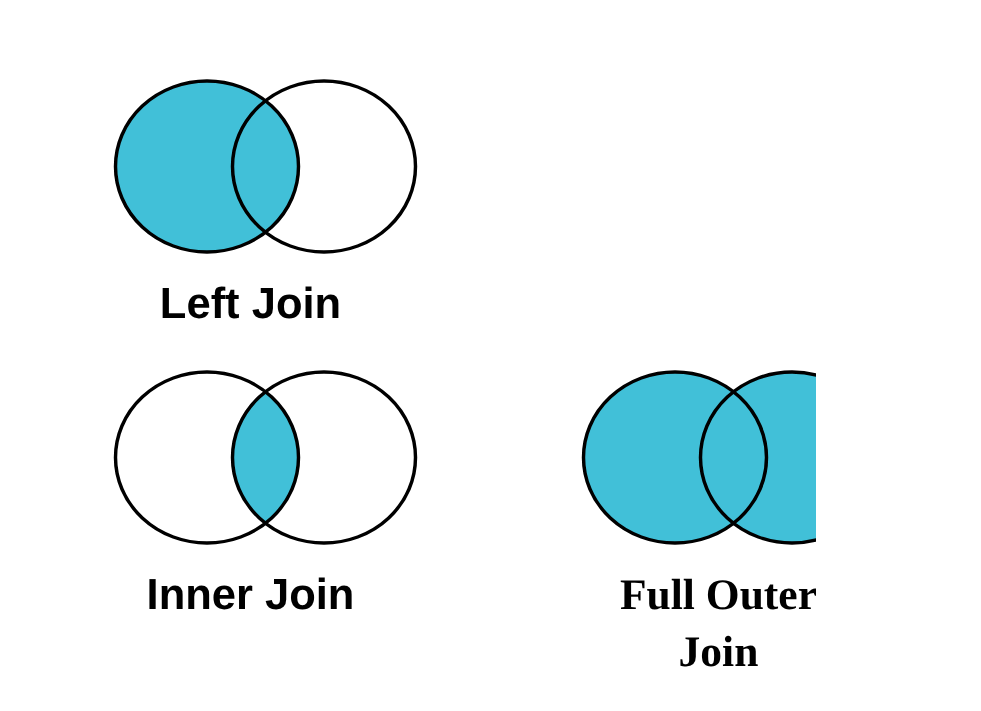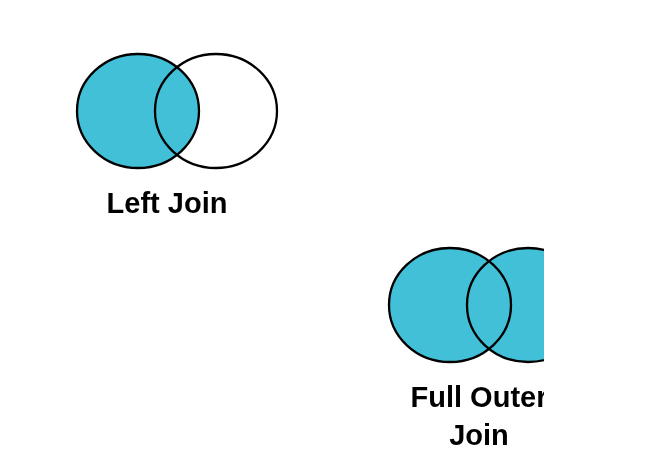--- a/index.html
+++ b/index.html
@@ -17,21 +17,21 @@
   }
   .quad {
     position: absolute;
     width: 204px;
     margin: 0;
     padding: 0;
   }
   .q1 { left: 75px;  top: 51px;  }
   .q2 { left: 387px; top: 51px;  }
   .q3 { left: 75px;  top: 245px; }
-  .q4 { left: 387px; top: 245px; }
+  .q4 { left: 387px; top: 245px; font-family: Liberation Serif, serif; }
   .venn {
     display: block;
     width: 204px;
     height: 120px;
   }
   .label {
     margin-top: 13px;
     text-align: center;
     font-weight: 700;
     font-size: 29px;
@@ -50,20 +50,33 @@
   <figure class="quad q1">
     <svg class="venn" viewBox="0 0 204 120" aria-hidden="true">
       <ellipse cx="63" cy="60" rx="61" ry="57" fill="#41C0D8"></ellipse>
       <ellipse cx="63" cy="60" rx="61" ry="57" fill="none" stroke-width="2.3" stroke="#000000"></ellipse>
       <ellipse cx="141" cy="60" rx="61" ry="57" fill="none" stroke-width="2.3" stroke="#000000"></ellipse>
     </svg>
     <figcaption class="label">Left Join</figcaption>
   </figure>
 
 
+  <figure class="quad q3">
+    <svg class="venn" viewBox="0 0 204 120" aria-hidden="true">
+      <defs>
+        <clipPath id="inner-clip">
+          <ellipse cx="141" cy="60" rx="61" ry="57"></ellipse>
+        </clipPath>
+      </defs>
+      <ellipse cx="63" cy="60" rx="61" ry="57" clip-path="url(#inner-clip)" fill="#41C0D8"></ellipse>
+      <ellipse cx="63" cy="60" rx="61" ry="57" fill="none" stroke-width="2.3" stroke="#000000"></ellipse>
+      <ellipse cx="141" cy="60" rx="61" ry="57" fill="none" stroke-width="2.3" stroke="#000000"></ellipse>
+    </svg>
+    <figcaption class="label">Inner Join</figcaption>
+  </figure>
 
   <figure class="quad q4">
     <svg class="venn" viewBox="0 0 204 120" aria-hidden="true">
       <ellipse cx="63" cy="60" rx="61" ry="57" fill="#41C0D8"></ellipse>
       <ellipse cx="141" cy="60" rx="61" ry="57" fill="#41C0D8"></ellipse>
       <ellipse cx="63" cy="60" rx="61" ry="57" fill="none" stroke-width="2.3" stroke="#000000"></ellipse>
       <ellipse cx="141" cy="60" rx="61" ry="57" fill="none" stroke-width="2.3" stroke="#000000"></ellipse>
     </svg>
     <figcaption class="label">Full Outer
 Join</figcaption>

